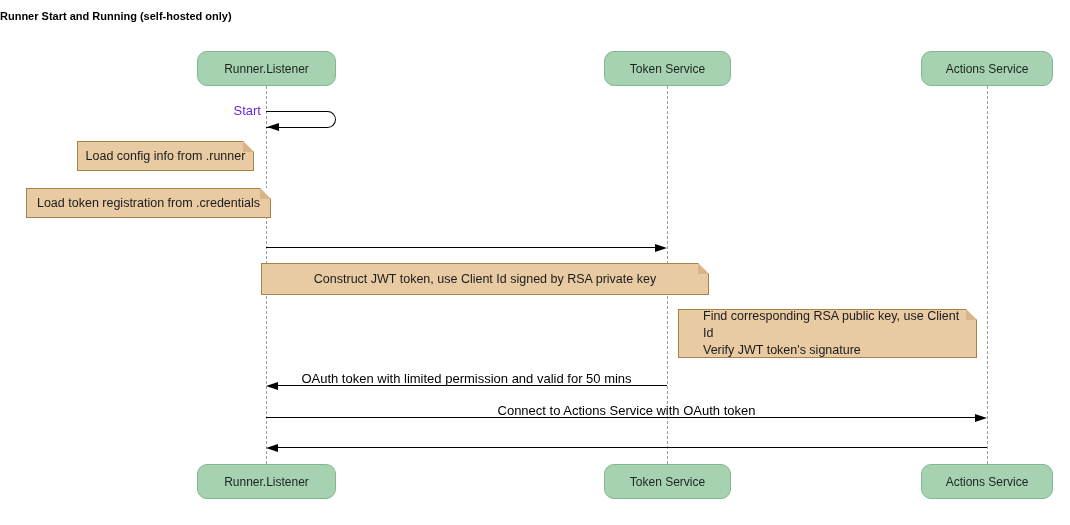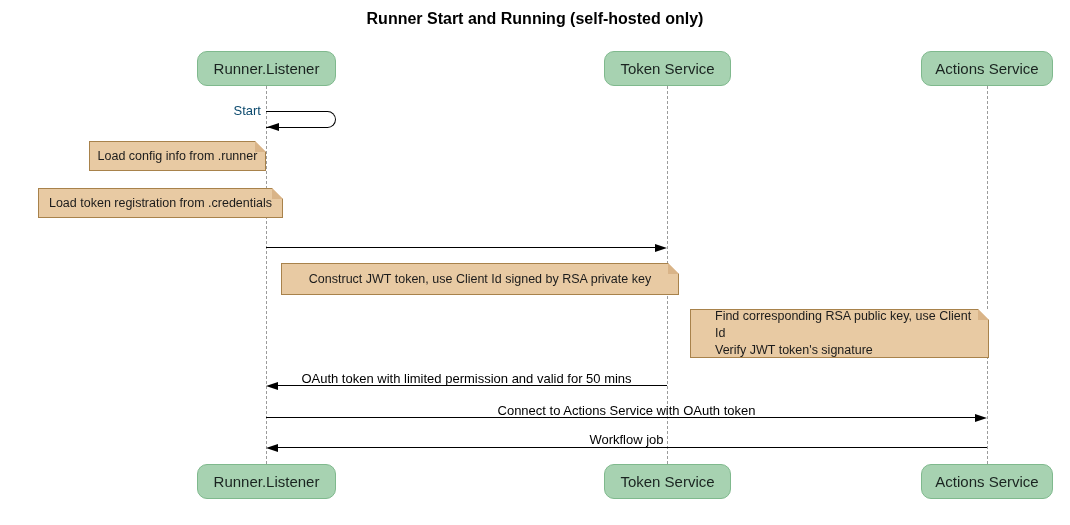--- a/index.html
+++ b/index.html
@@ -1,45 +1,45 @@
 <!DOCTYPE html>
 <html><head>
 <meta charset="utf-8">
 <style>
   html, body { margin:0; padding:0; background:#ffffff; }
   body { font-family:"Liberation Sans", sans-serif; color:#111; }
   .canvas { position:relative; width:1070px; height:525px; background:#ffffff; overflow:hidden; }
 
-  .title { position:absolute; top:10px; left:0; width:100%; text-align:center;
-           font-size:16px; font-weight:bold; color:#000; }
+  .title { position:absolute; top:10px; left:0; width:100%; 
+           font-size:11px; font-weight:bold; color:#000; }
 
   .participant { position:absolute; height:35px; background:#A7D2B1; border:1px solid #7FB98D;
                  border-radius:10px; display:flex; align-items:center; justify-content:center;
-                 font-size:15px; color:#1a2420; box-sizing:border-box; white-space:nowrap; }
+                 font-size:12px; color:#1a2420; box-sizing:border-box; white-space:nowrap; }
 
   .lifeline { position:absolute; top:86px; height:378px; width:0; border-left:1px dashed #9b9b9b; }
 
   .note { position:absolute; background:#E8CAA3; border:1px solid #A8824B; box-sizing:border-box;
           font-size:12.5px; color:#1b1b1b; display:flex; align-items:center; justify-content:center;
-          text-align:center; padding:2px 6px; white-space:nowrap;margin-left:12px; }
+          text-align:center; padding:2px 6px; white-space:nowrap; }
   .note::before { content:""; position:absolute; top:-1px; right:-1px;
                   border-top:11px solid #ffffff; border-left:11px solid transparent; }
   .note::after  { content:""; position:absolute; top:-1px; right:-1px;
                   border-bottom:11px solid #D9B488; border-right:11px solid transparent; }
   .note.left-align { justify-content:flex-start; text-align:left; white-space:pre-line; line-height:17px; padding-left:24px; }
 
   .msg-line { position:absolute; height:0; border-top:1.5px solid #000; }
   .head-right { position:absolute; width:0; height:0;
                 border-left:12px solid #000; border-top:4px solid transparent; border-bottom:4px solid transparent; }
   .head-left  { position:absolute; width:0; height:0;
                 border-right:12px solid #000; border-top:4px solid transparent; border-bottom:4px solid transparent; }
   .msg-label { position:absolute; font-size:13px; color:#000; text-align:center; white-space:nowrap; }
   .self-loop { position:absolute; border:1.5px solid #000; border-left:none;
                border-radius:0 10px 10px 0; box-sizing:border-box; background:transparent; }
-  .start-label { position:absolute; font-size:13px; color:#0c4a6e; text-align:right; white-space:nowrap; }
+  .start-label { position:absolute; font-size:13px; color:#6d28d9; text-align:right; white-space:nowrap; }
 </style>
 </head>
 <body>
 
 <div class="canvas">
 
   <div class="title">Runner Start and Running (self-hosted only)</div>
 
   <div class="lifeline" style="left:266px;"></div>
   <div class="lifeline" style="left:667px;"></div>
@@ -58,34 +58,33 @@
   <div class="start-label" style="left:161px; top:103px; width:100px;">Start</div>
   <div class="self-loop" style="left:266px; top:111px; width:70px; height:17px;"></div>
   <div class="head-left" style="left:267px; top:123px;"></div>
 
   <div class="note" style="left:77px; top:141px; width:177px; height:30px;">Load config info from .runner</div>
   <div class="note" style="left:26px; top:188px; width:245px; height:30px;">Load token registration from .credentials</div>
 
   <div class="msg-line" style="left:266px; top:247px; width:390px;"></div>
   <div class="head-right" style="left:655px; top:244px;"></div>
 
-  <div class="note" style="left:269px; top:263px; width:398px; height:32px;">Construct JWT token, use Client Id signed by RSA private key</div>
+  <div class="note" style="left:261px; top:263px; width:448px; height:32px;">Construct JWT token, use Client Id signed by RSA private key</div>
 
   <div class="note left-align" style="left:678px; top:309px; width:299px; height:49px;">Find corresponding RSA public key, use Client Id
 Verify JWT token's signature</div>
 
   <div class="msg-label" style="left:266px; top:371px; width:401px;">OAuth token with limited permission and valid for 50 mins</div>
   <div class="msg-line" style="left:277px; top:385px; width:390px;"></div>
   <div class="head-left" style="left:266px; top:382px;"></div>
 
   <div class="msg-label" style="left:266px; top:403px; width:721px;">Connect to Actions Service with OAuth token</div>
   <div class="msg-line" style="left:266px; top:417px; width:710px;"></div>
   <div class="head-right" style="left:975px; top:414px;"></div>
 
-  <div class="msg-label" style="left:266px; top:432px; width:721px;">Workflow job</div>
   <div class="msg-line" style="left:277px; top:447px; width:710px;"></div>
   <div class="head-left" style="left:266px; top:444px;"></div>
 
   <div class="participant" style="left:197px; top:464px; width:139px;">
     <span>Runner.Listener</span>
   </div>
   <div class="participant" style="left:604px; top:464px; width:127px;">
     <span>Token Service</span>
   </div>
   <div class="participant" style="left:921px; top:464px; width:132px;">

